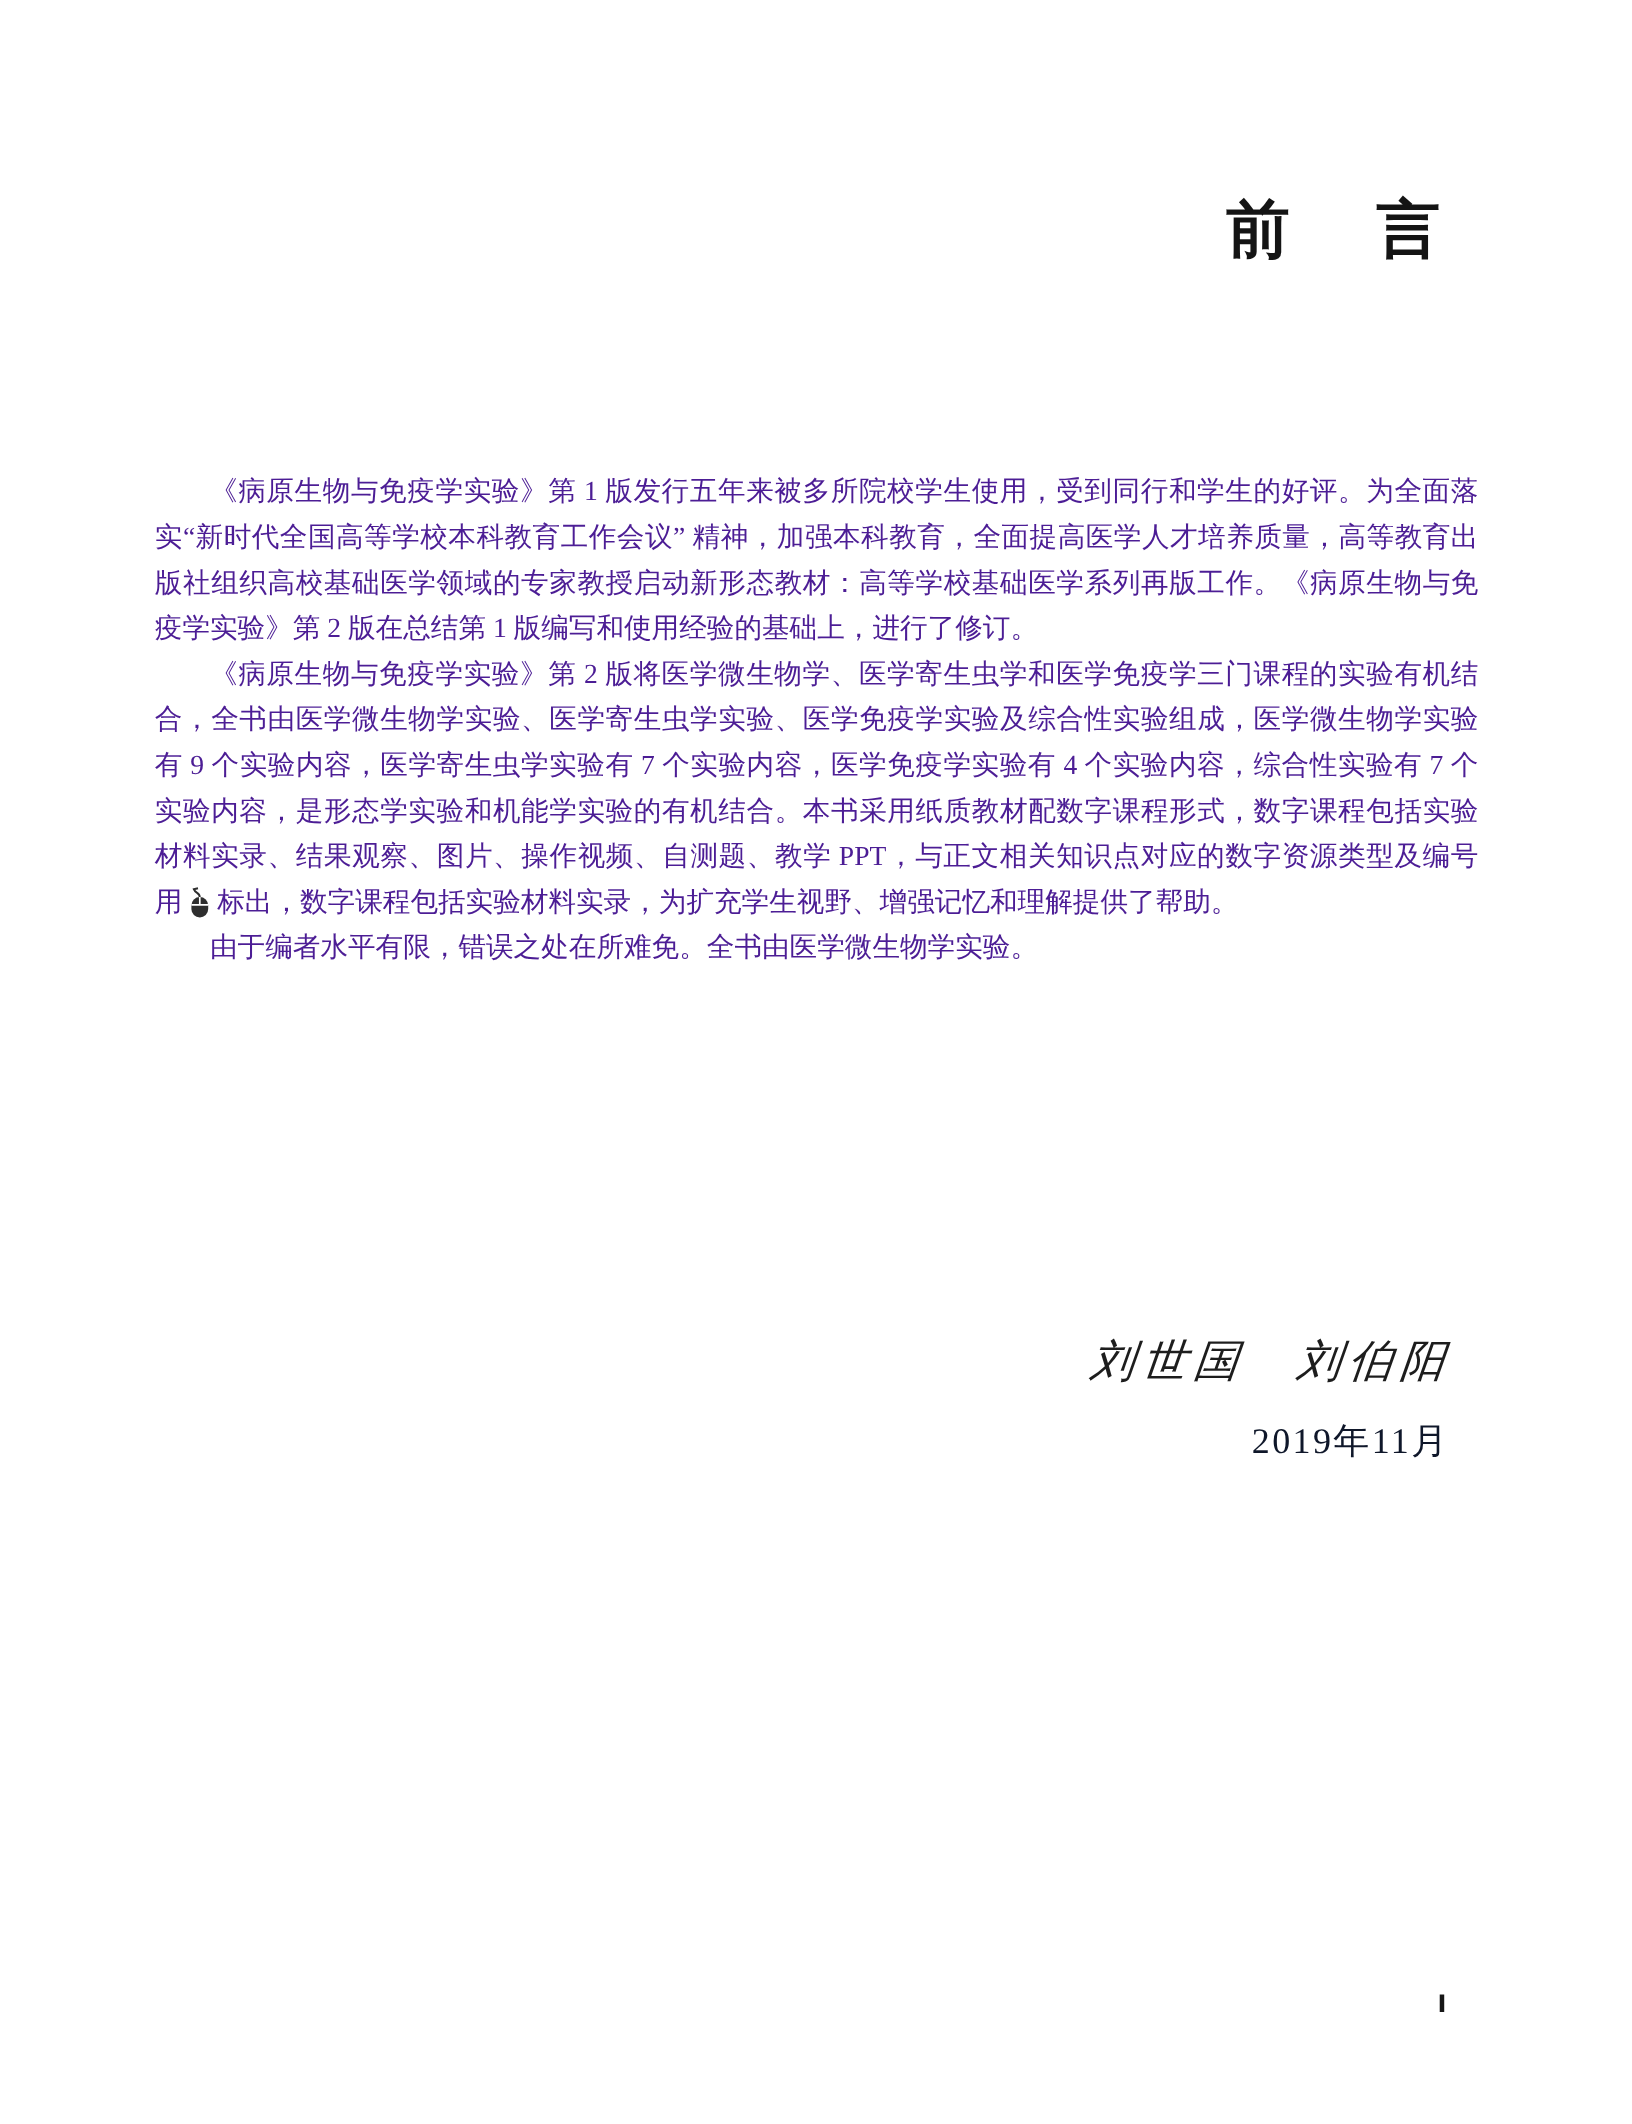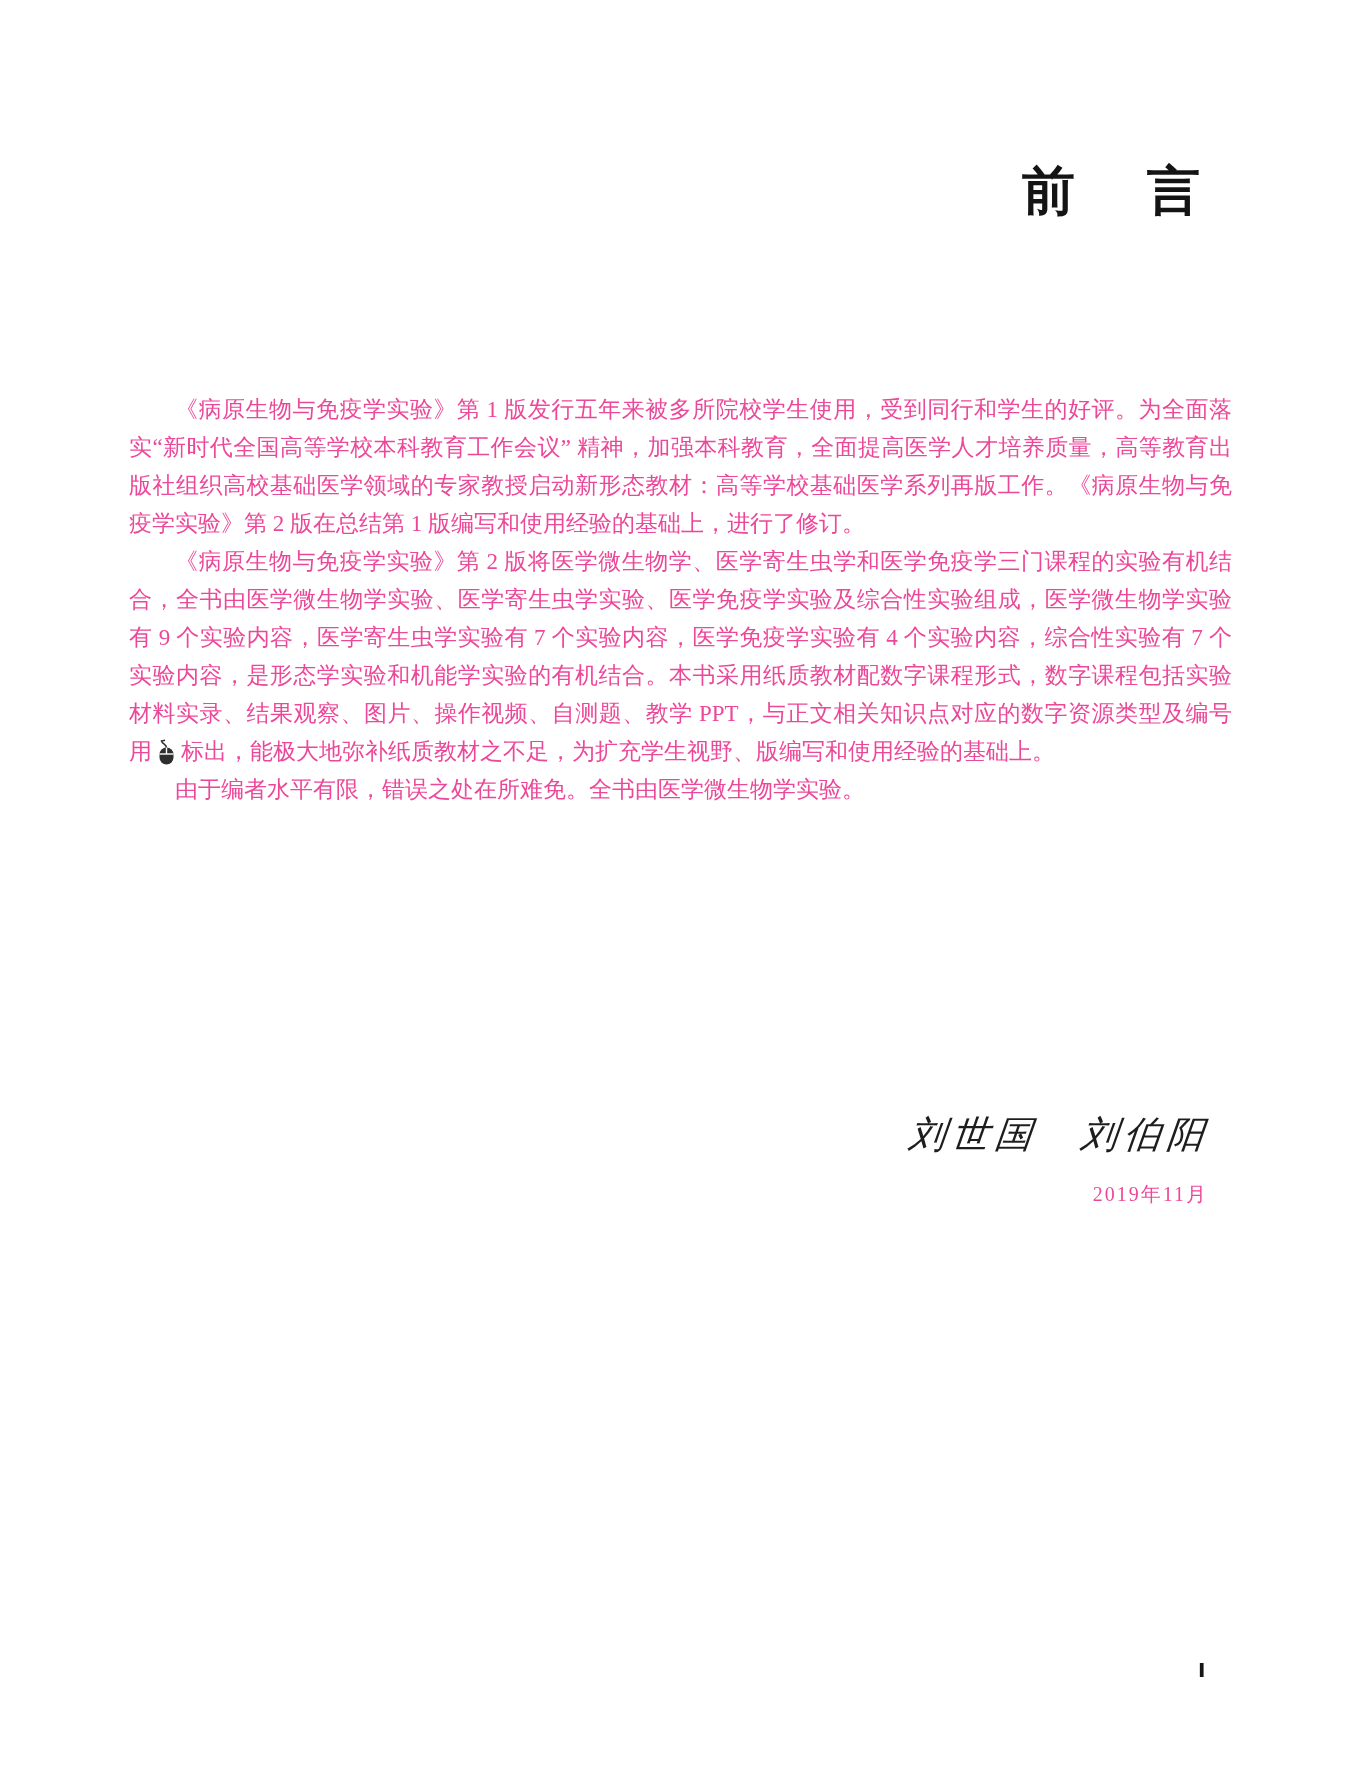--- a/index.html
+++ b/index.html
@@ -25,21 +25,21 @@
     white-space: nowrap;
   }
   .body-text {
     position: absolute;
     top: 391px;
     left: 129px;
     width: 1103px;
     font-size: 23px;
     line-height: 38px;
     text-align: justify;
-    color: #ec4899;
+    color: #4c1d95;
   }
   .body-text p {
     text-indent: 2em;
     margin: 0;
   }
   .mouse-icon {
     display: inline-block;
     width: 19px;
     height: 26px;
     margin: 0 5px;
@@ -54,23 +54,23 @@
     font-style: italic;
     transform: skewX(-6deg);
     letter-spacing: 6px;
     color: #1d1d1d;
     white-space: nowrap;
   }
   .sig-date {
     position: absolute;
     top: 1181px;
     right: 152px;
-    font-size: 20px;
+    font-size: 30px;
     letter-spacing: 2px;
-    color: #ec4899;
+    color: #0f172a;
     white-space: nowrap;
   }
   .page-number {
     position: absolute;
     top: 1658px;
     left: 1198px;
     font-size: 20px;
     font-weight: 700;
     font-family: "DejaVu Sans", "Liberation Sans", sans-serif;
     color: #161616;
@@ -85,21 +85,21 @@
 
   <div class="body-text">
 
     <p>《病原生物与免疫学实验》第 1 版发行五年来被多所院校学生使用，受到同行和学生的好评。为全面落实“新时代全国高等学校本科教育工作会议” 精神，加强本科教育，全面提高医学人才培养质量，高等教育出版社组织高校基础医学领域的专家教授启动新形态教材：高等学校基础医学系列再版工作。《病原生物与免疫学实验》第 2 版在总结第 1 版编写和使用经验的基础上，进行了修订。</p>
 
     <p><span>《病原生物与免疫学实验》第 2 版将医学微生物学、医学寄生虫学和医学免疫学三门课程的实验有机结合，全书由医学微生物学实验、医学寄生虫学实验、医学免疫学实验及综合性实验组成，医学微生物学实验有 9 个实验内容，医学寄生虫学实验有 7 个实验内容，医学免疫学实验有 4 个实验内容，综合性实验有 7 个实验内容，是形态学实验和机能学实验的有机结合。本书采用纸质教材配数字课程形式，数字课程包括实验材料实录、结果观察、图片、操作视频、自测题、教学 PPT，与正文相关知识点对应的数字资源类型及编号用</span><span class="mouse-icon"><svg viewBox="0 0 19 26" width="19" height="26" xmlns="http://www.w3.org/2000/svg">
             <path d="M9.5 9 C9.5 4.5, 6 6, 4.5 2 L8 1.2" stroke="#2e2e2e" stroke-width="1.6" fill="none"></path>
             <rect x="2.5" y="8.5" width="14" height="17" rx="7" fill="#2e2e2e"></rect>
             <line x1="9.5" y1="8.5" x2="9.5" y2="15" stroke="#ffffff" stroke-width="1.4"></line>
             <line x1="2.5" y1="15" x2="16.5" y2="15" stroke="#ffffff" stroke-width="1.4"></line>
-          </svg></span><span>标出，能极大地弥补纸质教材之不足，为扩充学生视野、版编写和使用经验的基础上。</span></p>
+          </svg></span><span>标出，数字课程包括实验材料实录，为扩充学生视野、增强记忆和理解提供了帮助。</span></p>
 
 
     <p>由于编者水平有限，错误之处在所难免。全书由医学微生物学实验。</p>
   </div>
 
   <div class="signature">刘世国　刘伯阳</div>
 
   <div class="sig-date">2019年11月</div>
 
   <div class="page-number">Ⅰ</div>

